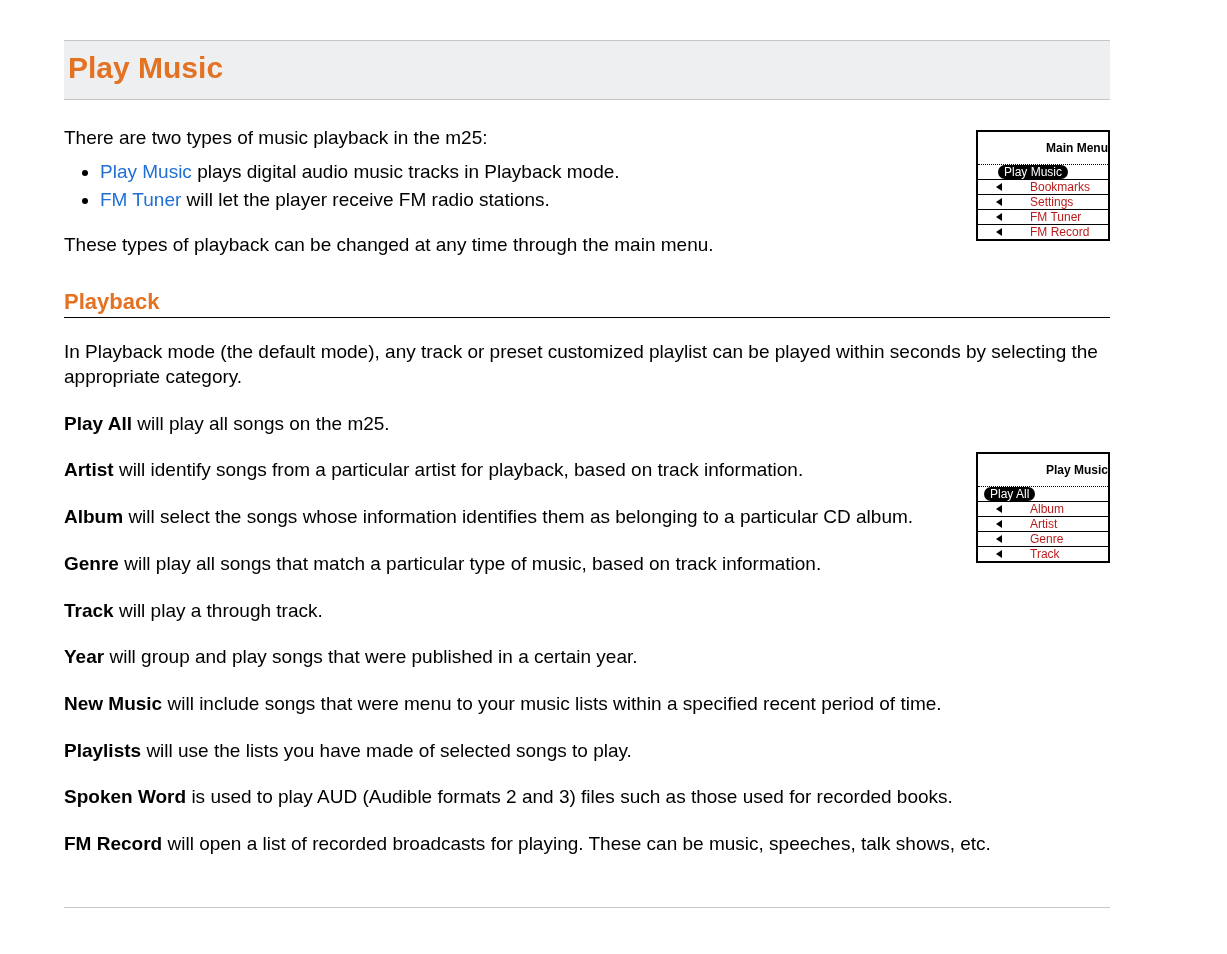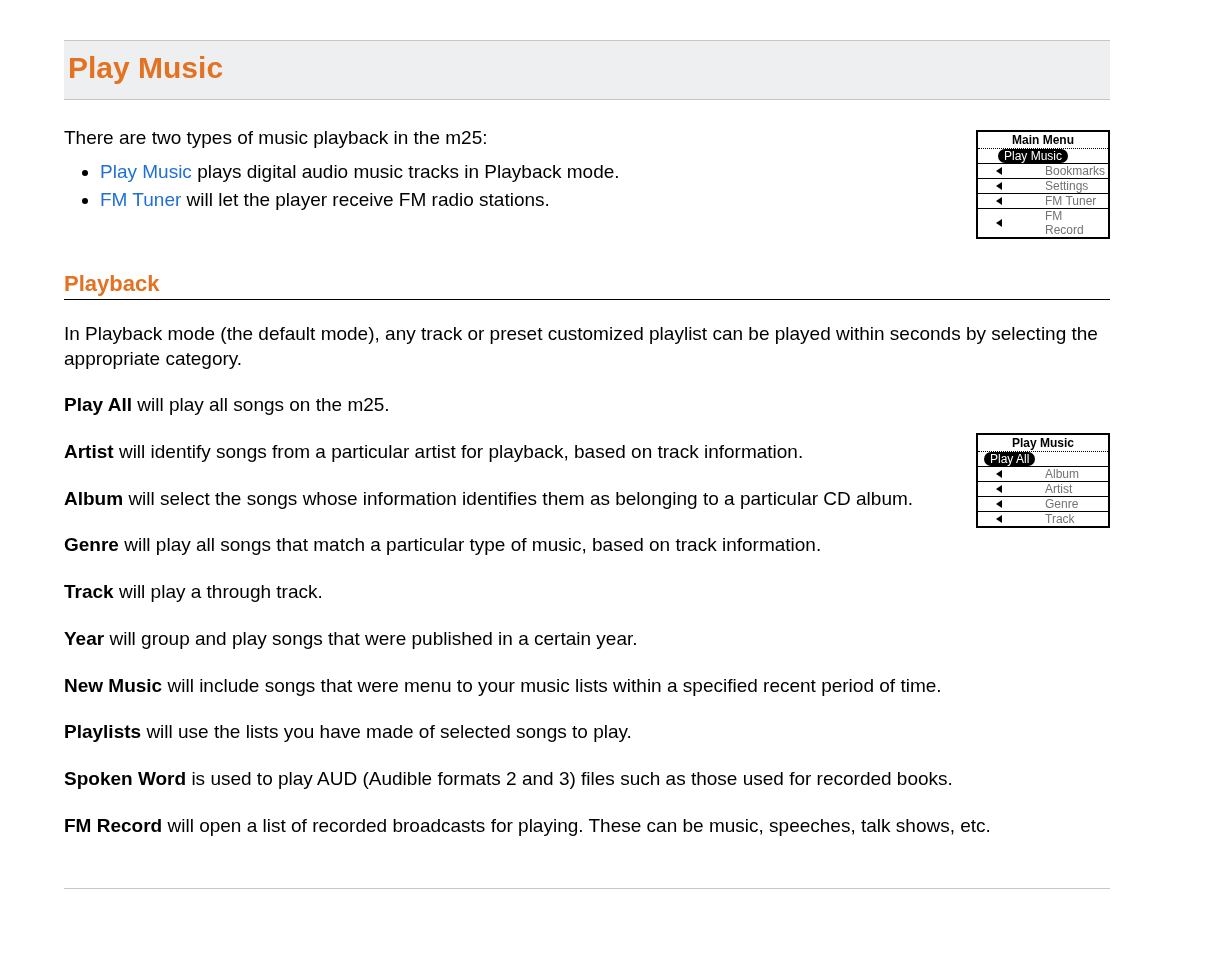--- a/index.html
+++ b/index.html
@@ -47,42 +47,42 @@
   }
   .body-row { overflow: visible; }
   .device-menu {
     border: 2px solid #000;
     width: 130px;
     font-size: 12px;
     font-family: Verdana, Arial, sans-serif;
     background: #fff;
   }
   .device-menu .hdr {
-    text-align: center;
+    text-align: right;
     font-weight: bold;
     border-bottom: 1px dotted #000;
-    padding: 1px 0;
+    padding: 9px 0;
   }
   .device-menu .row {
     display: flex;
     align-items: center;
     border-bottom: 1px solid #000;
     padding: 0 2px;
   }
   .device-menu .row:last-child { border-bottom: none; }
   .device-menu .row.sel .pill {
     background: #000;
     color: #fff;
   }
   .device-menu .pill {
     display: inline-block;
     padding: 0 6px;
     border-radius: 8px 8px 8px 8px;
-    margin-left: 35px;
-    color: #737373;
+    margin-left: 20px;
+    color: #b91c1c;
   }
   .device-menu .row.sel .pill { margin-left: 18px; }
   .device-menu .chevron {
     width: 0; height: 0;
     border-top: 4px solid transparent;
     border-bottom: 4px solid transparent;
     border-right: 6px solid #000;
     margin-left: 16px;
     margin-right: 2px;
   }
@@ -149,20 +149,21 @@
 
     <p>There are two types of music playback in the m25:</p>
     <ul class="bullets">
       <li>
         <a class="link">Play Music</a><span> plays digital audio music tracks in Playback mode.</span>
       </li>
       <li>
         <a class="link">FM Tuner</a><span> will let the player receive FM radio stations.</span>
       </li>
     </ul>
+    <p>These types of playback can be changed at any time through the main menu.</p>
   </div>
 
   <h2 class="sub">Playback</h2>
 
   <p>In Playback mode (the default mode), any track or preset customized playlist can be played within seconds by selecting the appropriate category.</p>
 
   <div class="clearfix">
     <div class="float-menu" style="margin-top:40px;">
       <div class="device-menu">
         <div class="hdr">Play Music</div>

